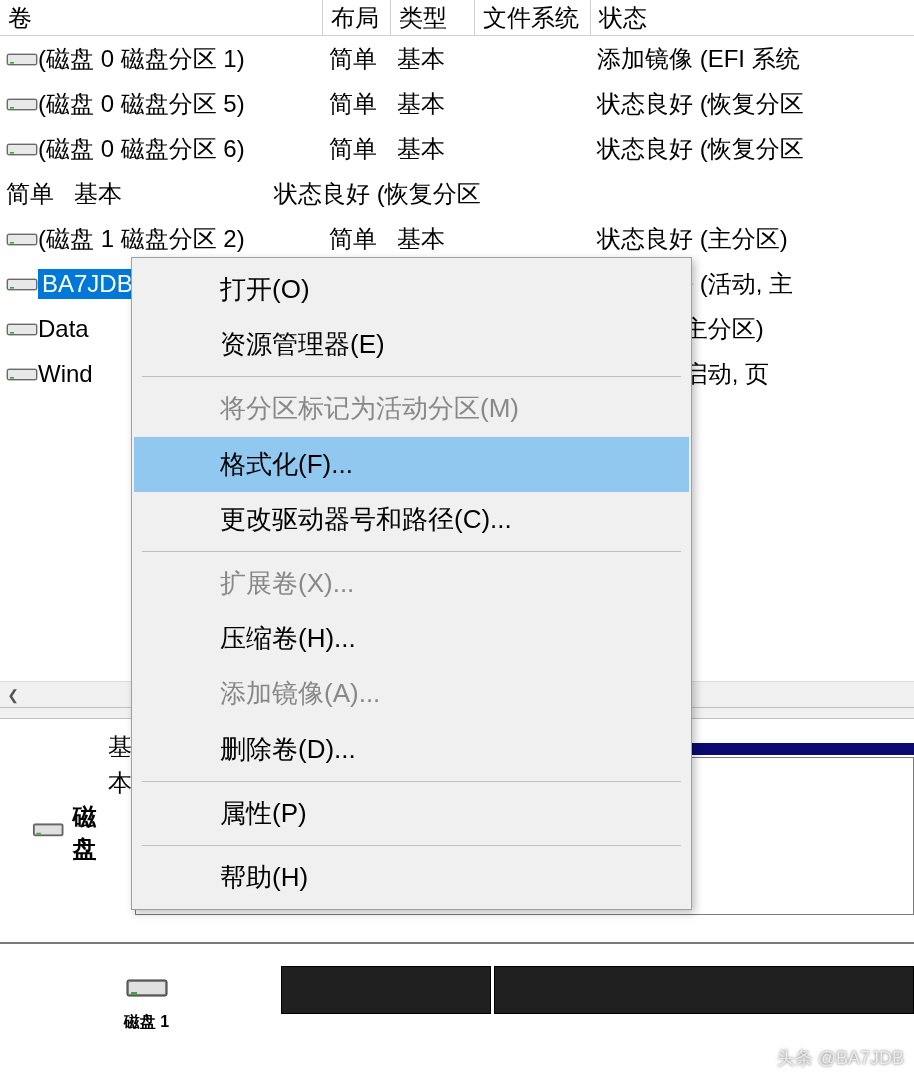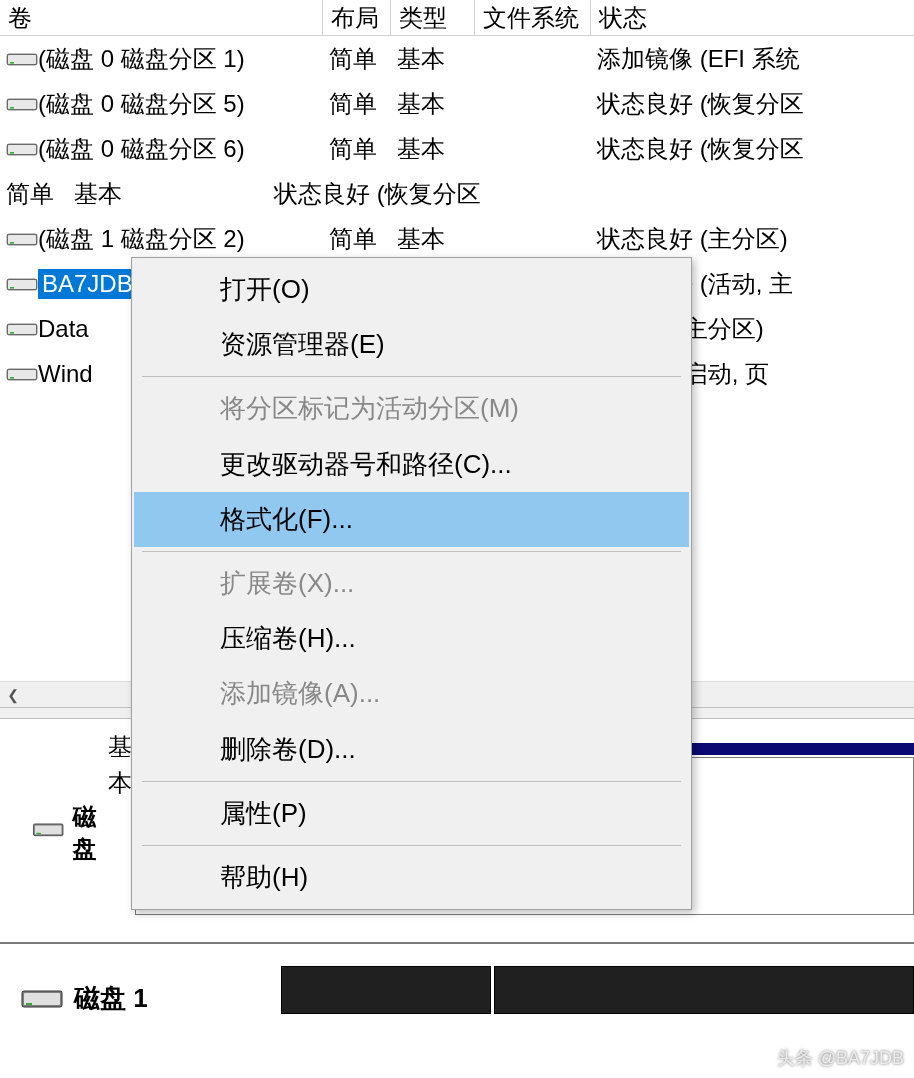--- a/index.html
+++ b/index.html
@@ -168,21 +168,22 @@
       height: 70px;
       margin-top: 10px;
     }
     .disk2-info {
       width: 313px;
       padding: 18px 8px 0 20px;
       display: flex;
       align-items: center;
       gap: 10px;
       font-weight: bold;
-      font-size: 26px;
+      font-size: 16px;
+      flex-direction: column;
     }
     .disk2-partitions {
       flex: 1;
       display: flex;
       padding-top: 12px;
     }
     .disk2-block {
       background: #202020;
       height: 48px;
       border: 1px solid #000;
@@ -364,22 +365,22 @@
       <div class="vol-cell vol-fs-cell"></div>
       <div class="vol-cell vol-status-cell">态良好 (启动, 页</div>
     </div>
   </div>
 
 <div class="context-menu" id="context-menu">
     <div class="menu-item">打开(O)</div>
     <div class="menu-item">资源管理器(E)</div>
     <div class="menu-separator"></div>
     <div class="menu-item disabled">将分区标记为活动分区(M)</div>
+    <div class="menu-item highlighted">格式化(F)...</div>
     <div class="menu-item">更改驱动器号和路径(C)...</div>
-    <div class="menu-item highlighted">格式化(F)...</div>
     <div class="menu-separator"></div>
     <div class="menu-item disabled">扩展卷(X)...</div>
     <div class="menu-item">压缩卷(H)...</div>
     <div class="menu-item disabled">添加镜像(A)...</div>
     <div class="menu-item">删除卷(D)...</div>
     <div class="menu-separator"></div>
     <div class="menu-item">属性(P)</div>
     <div class="menu-separator"></div>
     <div class="menu-item">帮助(H)</div>
   </div>

